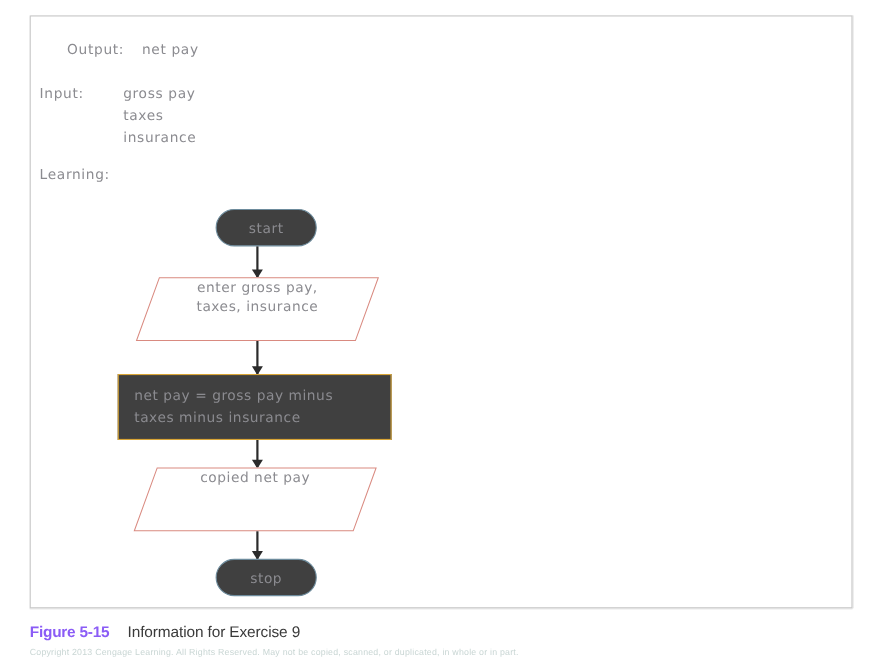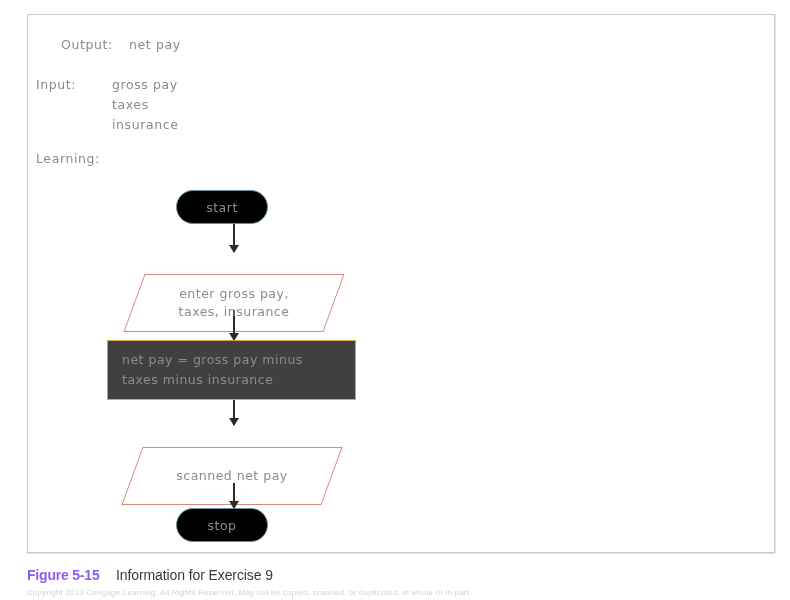--- a/index.html
+++ b/index.html
@@ -69,40 +69,38 @@
     color: #8b8b90;
     letter-spacing: 0.5px;
   }
 
   
   .terminator {
     width: 92px;
     height: 34px;
     border: 1.6px solid #6d8b9c;
     border-radius: 17px;
-    background: #000000;
-    font-size: 12.5px;
-    left: 148px;
+    background: #404040;
+    font-size: 12.5px;
+    left: 168px;
   }
   #node-start { top: 25px; }
   #node-stop  { top: 343px; }
 
   
   .io-shape {
     background: #ffffff;
     border: 1.4px solid #d98a80;
     transform: skewX(-20deg);
     box-sizing: border-box;
   }
   .io-wrap {
     position: absolute;
     display: flex;
-    align-items: center;
     justify-content: center;
-    margin-top: 22px;
   }
   .io-text {
     position: relative;
     z-index: 2;
     font-size: 12.5px;
     line-height: 18px;
     color: #8b8b90;
     letter-spacing: 0.5px;
     text-align: center;
     white-space: pre-line;
@@ -221,21 +219,21 @@
 
     <div class="connector" id="conn-2"></div>
 
     <div class="node" id="node-process">net pay = gross pay minus
 taxes minus insurance</div>
 
     <div class="connector" id="conn-3"></div>
 
     <div class="io-wrap" id="io-display-wrap">
       <div class="io-shape io-shape-fill"></div>
-      <div class="io-text">scanned net pay</div>
+      <div class="io-text">copied net pay</div>
     </div>
 
     <div class="connector" id="conn-4"></div>
 
     <div class="node terminator" id="node-stop">stop</div>
 
   </div>
 </div>
 
 <div id="caption">

